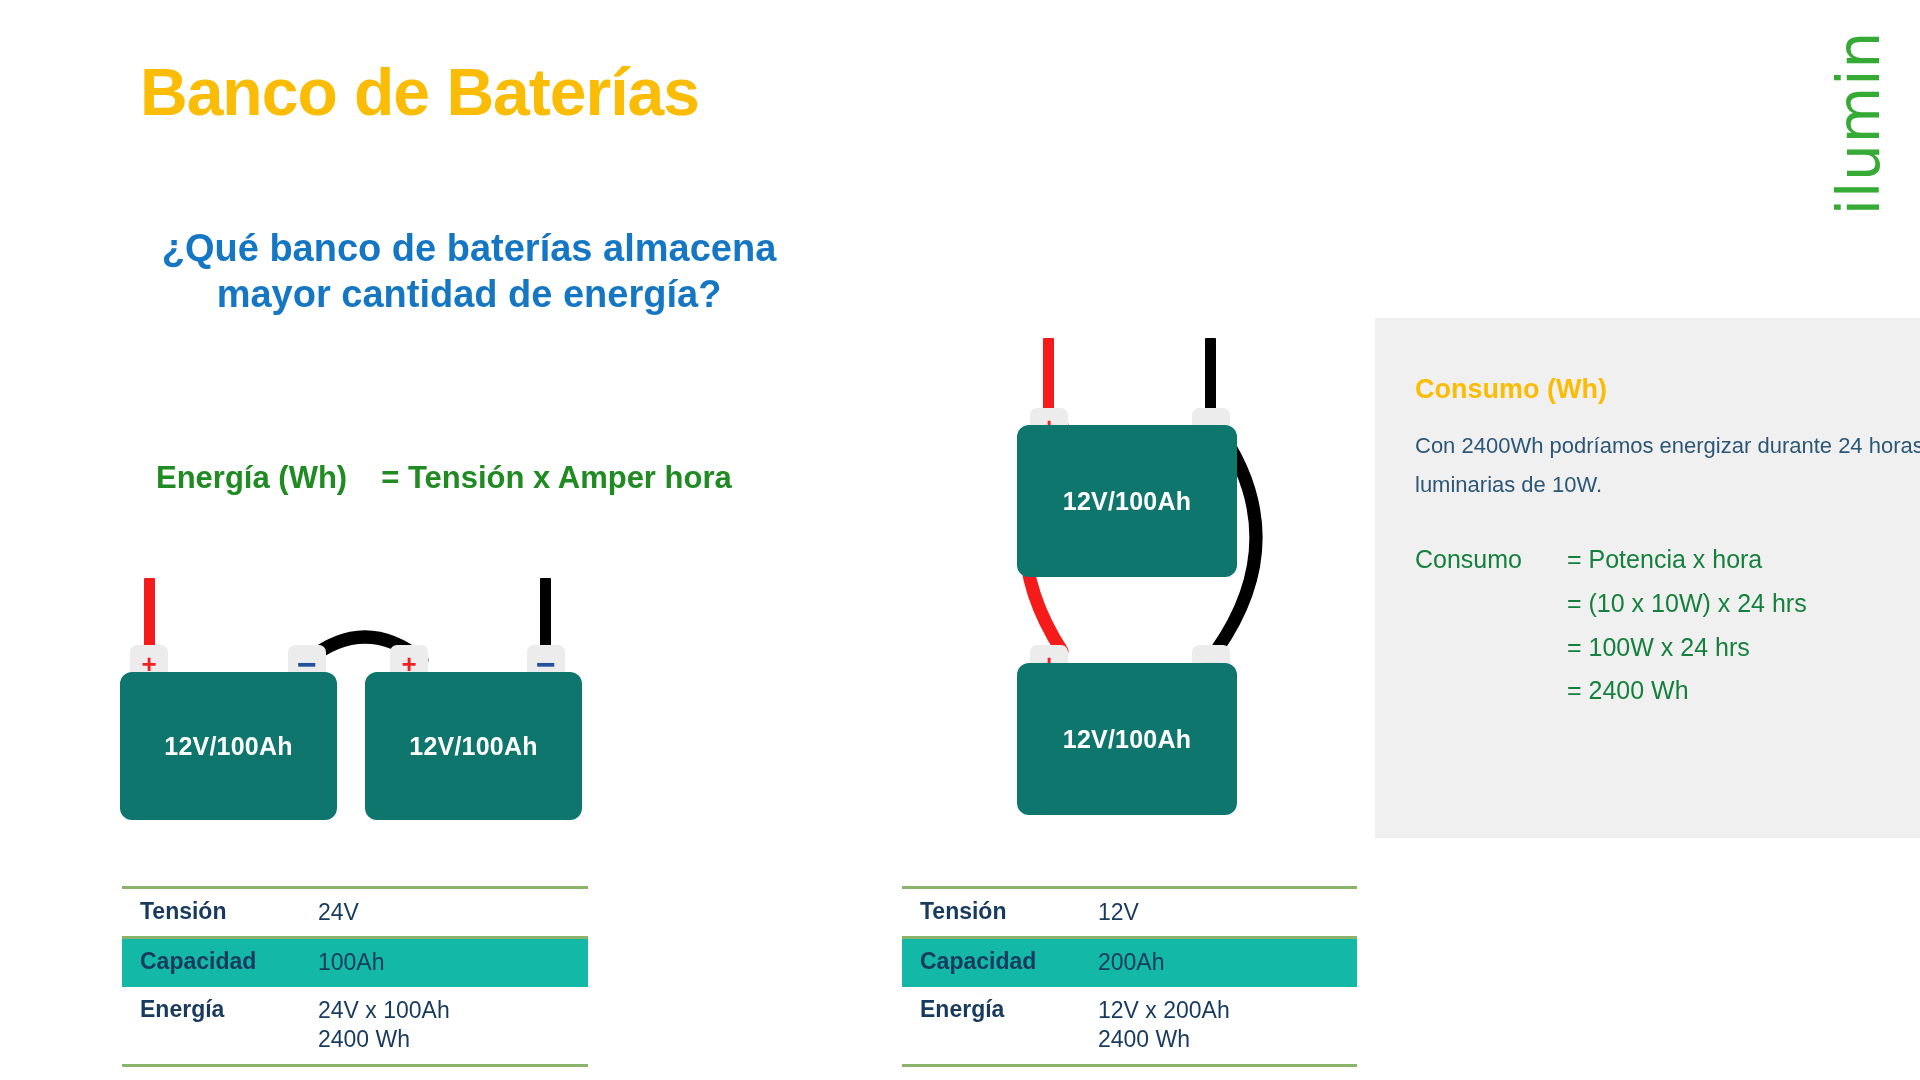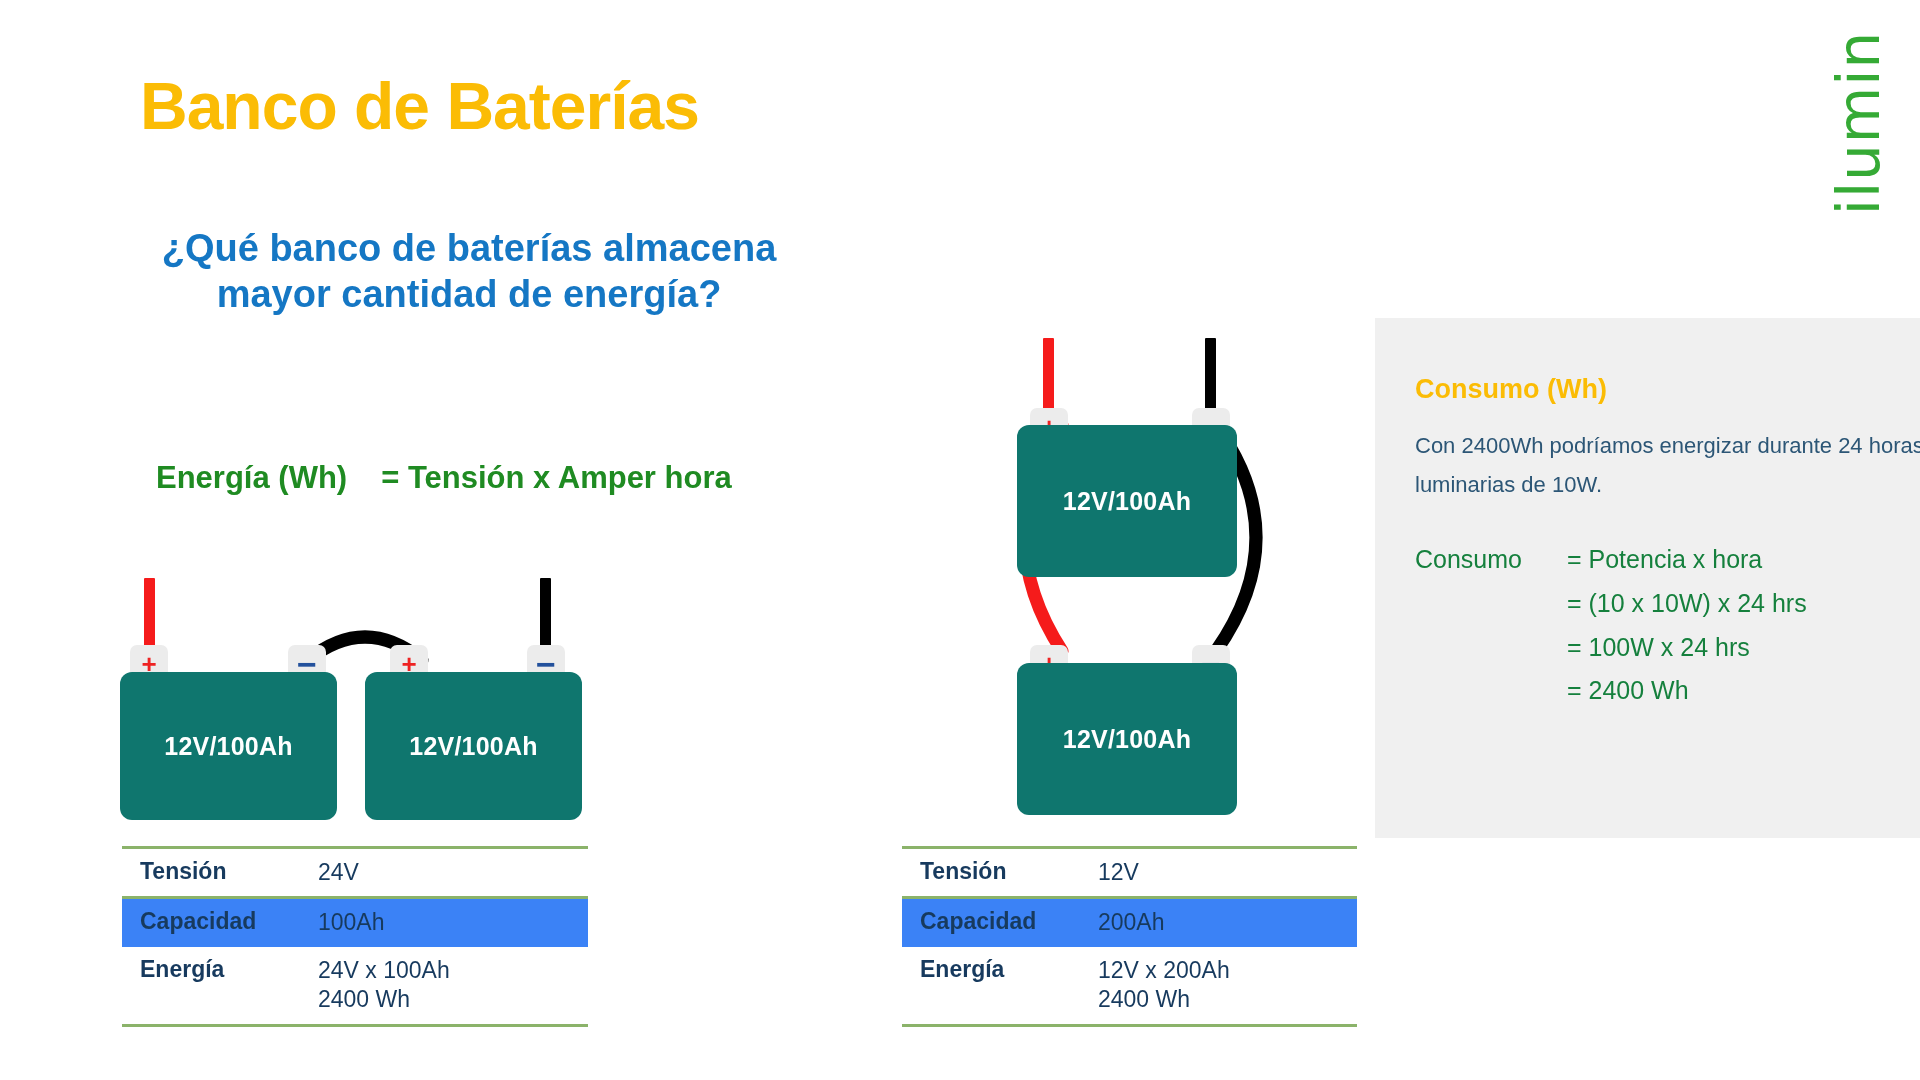--- a/index.html
+++ b/index.html
@@ -34,21 +34,21 @@
     font-size: 58px;
     font-weight: 400;
     letter-spacing: 1px;
     font-family: "DejaVu Sans", sans-serif;
   }
 
   
   .page-title {
     position: absolute;
     left: 140px;
-    top: 68px;
+    top: 54px;
     font-size: 66px;
     font-weight: bold;
     color: #fbbc05;
     letter-spacing: -1px;
     white-space: nowrap;
   }
   .question {
     position: absolute;
     left: 124px;
     top: 225px;
@@ -108,34 +108,35 @@
   .lead.black { background: #000000; }
 
   .arc { position: absolute; }
   .arc svg { display: block; overflow: visible; }
 
   
   .spec-table {
     position: absolute;
     font-size: 23px;
     color: #173a5e;
+    margin-top: 40px;
   }
   .spec-table .rule {
     height: 3px;
     background: #8bb36a;
     width: 100%;
   }
   .spec-row {
     display: flex;
     align-items: flex-start;
     padding: 9px 0 9px 18px;
     box-sizing: border-box;
     width: 100%;
   }
-  .spec-row.alt { background: #3b82f6; }
+  .spec-row.alt { background: #14b8a6; }
   .spec-key {
     width: 178px;
     flex: none;
     font-weight: bold;
   }
   .spec-val { font-weight: normal; white-space: pre-line; line-height: 1.28; }
 
   
   .consumo-panel {
     position: absolute;

